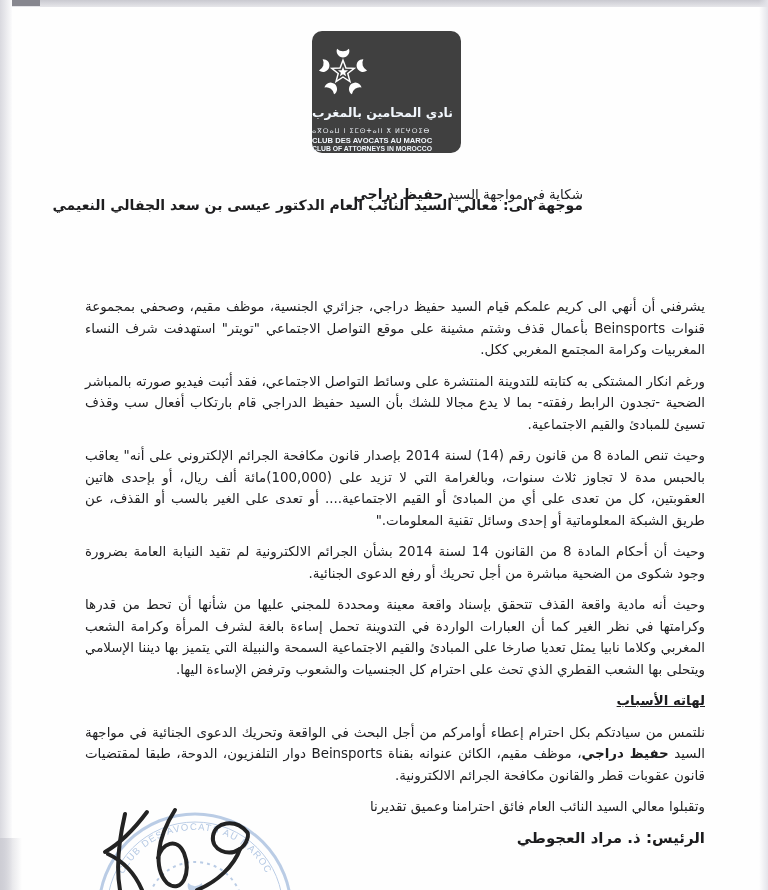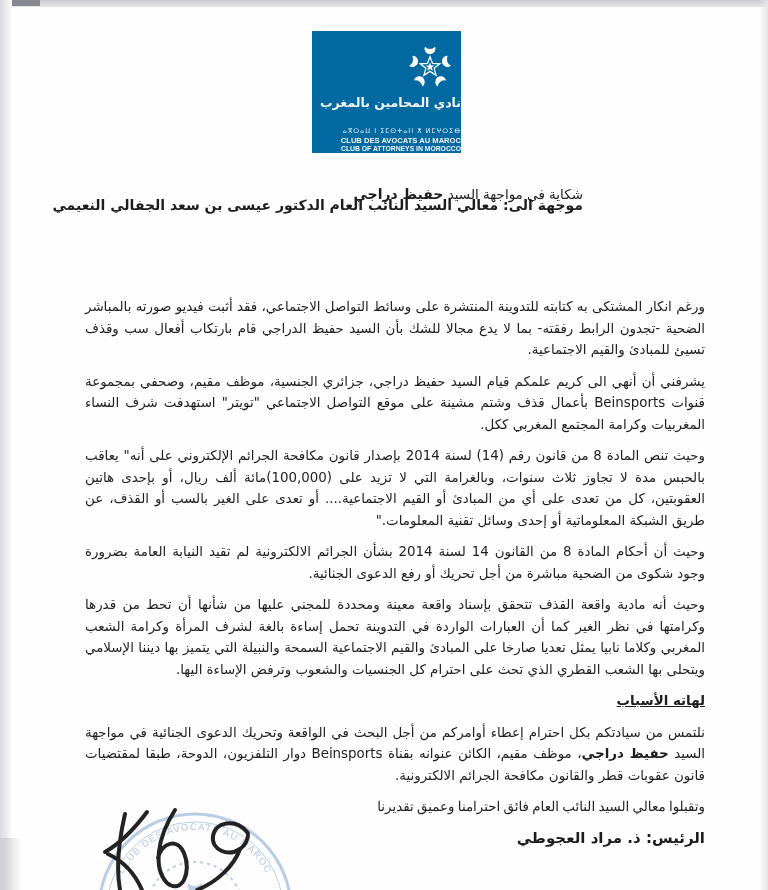--- a/index.html
+++ b/index.html
@@ -14,42 +14,42 @@
   .edge-top-dark{position:absolute;left:0;top:0;width:40px;height:6px;background:#87878f;}
   .edge-left{position:absolute;left:0;top:0;width:12px;height:890px;
     background:linear-gradient(to right,#d9d9df,#fbfbfc);}
   .edge-right{position:absolute;right:0;top:0;width:9px;height:890px;
     background:linear-gradient(to left,#e4e4ea,rgba(255,255,255,0));}
   .edge-bl{position:absolute;left:0;top:838px;width:22px;height:52px;
     background:linear-gradient(to right,#cdcdd4,rgba(255,255,255,0));}
   
   .logo{
     position:absolute;left:312px;top:31px;width:149px;height:122px;
-    background:#0369a1;border-radius:0;
-    display:flex;flex-direction:column;align-items:flex-end;justify-content:flex-start;
+    background:#404040;border-radius:10px;
+    display:flex;flex-direction:column;align-items:flex-start;justify-content:flex-start;
     color:#f2f7fd;text-align:center;
   }
   .logo .emblem{margin-top:9px;width:62px;height:64px;}
   .logo .ar{font-size:12.5px;font-weight:bold;line-height:13px;margin-top:2px;direction:rtl;}
-  .logo .tif{font-size:6.5px;line-height:8px;margin-top:18px;letter-spacing:1px;opacity:.95;}
+  .logo .tif{font-size:6.5px;line-height:8px;margin-top:8px;letter-spacing:1px;opacity:.95;}
   .logo .fr{font-family:"Liberation Sans",sans-serif;font-size:7.6px;font-weight:bold;line-height:9px;margin-top:1px;}
   .logo .en{font-family:"Liberation Sans",sans-serif;font-size:6.8px;font-weight:bold;line-height:8px;}
   
   .subject{position:absolute;right:185px;top:186px;direction:rtl;font-size:13.5px;text-align:center;}
   .subject b{font-size:14px;}
   .addressee{position:absolute;right:185px;top:197px;direction:rtl;font-size:14px;font-weight:bold;}
   .salutation{position:absolute;right:85px;top:269px;direction:rtl;font-size:13.5px;}
   
   .body-text{
     position:absolute;left:85px;top:296px;width:620px;
     direction:rtl;text-align:justify;font-size:13.4px;line-height:21.5px;
   }
   .body-text p{margin:0 0 10px 0;}
   .reasons{font-weight:bold;text-decoration:underline;margin:4px 0 10px 0;}
-  .closing{margin-top:14px;font-family:Liberation Serif, serif;}
+  .closing{margin-top:14px;}
   .president{font-weight:bold;margin-top:10px;font-size:15px;}
   
   .stamp{position:absolute;left:80px;top:798px;width:230px;height:120px;}
   .signature{position:absolute;left:95px;top:800px;width:180px;height:95px;}
   .hidden-defs{position:absolute;width:0;height:0;overflow:hidden;}
 </style>
 </head>
 <body>
 
 <svg class="hidden-defs" aria-hidden="true">
@@ -86,22 +86,22 @@
     <div class="en">CLUB OF ATTORNEYS IN MOROCCO</div>
   </div>
 
   <div class="subject">
     <span>شكاية في مواجهة السيد </span><b>حفيظ دراجي</b>
   </div>
   <div class="addressee">موجهة الى: معالي السيد النائب العام الدكتور عيسى بن سعد الجفالي النعيمي</div>
 
 
   <div class="body-text">
+    <p>يشرفني أن أنهي الى كريم علمكم قيام السيد حفيظ دراجي، جزائري الجنسية، موظف مقيم، وصحفي بمجموعة قنوات Beinsports بأعمال قذف وشتم مشينة على موقع التواصل الاجتماعي "تويتر" استهدفت شرف النساء المغربيات وكرامة المجتمع المغربي ككل.</p>
     <p>ورغم انكار المشتكى به كتابته للتدوينة المنتشرة على وسائط التواصل الاجتماعي، فقد أثبت فيديو صورته بالمباشر الضحية -تجدون الرابط رفقته- بما لا يدع مجالا للشك بأن السيد حفيظ الدراجي قام بارتكاب أفعال سب وقذف تسيئ للمبادئ والقيم الاجتماعية.</p>
-    <p>يشرفني أن أنهي الى كريم علمكم قيام السيد حفيظ دراجي، جزائري الجنسية، موظف مقيم، وصحفي بمجموعة قنوات Beinsports بأعمال قذف وشتم مشينة على موقع التواصل الاجتماعي "تويتر" استهدفت شرف النساء المغربيات وكرامة المجتمع المغربي ككل.</p>
     <p>وحيث تنص المادة 8 من قانون رقم (14) لسنة 2014 بإصدار قانون مكافحة الجرائم الإلكتروني على أنه" يعاقب بالحبس مدة لا تجاوز ثلاث سنوات، وبالغرامة التي لا تزيد على (100,000)مائة ألف ريال، أو بإحدى هاتين العقوبتين، كل من تعدى على أي من المبادئ أو القيم الاجتماعية.... أو تعدى على الغير بالسب أو القذف، عن طريق الشبكة المعلوماتية أو إحدى وسائل تقنية المعلومات."</p>
     <p>وحيث أن أحكام المادة 8 من القانون 14 لسنة 2014 بشأن الجرائم الالكترونية لم تقيد النيابة العامة بضرورة وجود شكوى من الضحية مباشرة من أجل تحريك أو رفع الدعوى الجنائية.</p>
     <p>وحيث أنه مادية واقعة القذف تتحقق بإسناد واقعة معينة ومحددة للمجني عليها من شأنها أن تحط من قدرها وكرامتها في نظر الغير كما أن العبارات الواردة في التدوينة تحمل إساءة بالغة لشرف المرأة وكرامة الشعب المغربي وكلاما نابيا يمثل تعديا صارخا على المبادئ والقيم الاجتماعية السمحة والنبيلة التي يتميز بها ديننا الإسلامي ويتحلى بها الشعب القطري الذي تحث على احترام كل الجنسيات والشعوب وترفض الإساءة اليها.</p>
 
     <p class="reasons">لهاته الأسباب</p>
 
     <p><span>نلتمس من سيادتكم بكل احترام إعطاء أوامركم من أجل البحث في الواقعة وتحريك الدعوى الجنائية في مواجهة السيد </span><b>حفيظ دراجي</b><span>، موظف مقيم، الكائن عنوانه بقناة Beinsports دوار التلفزيون، الدوحة، طبقا لمقتضيات قانون عقوبات قطر والقانون مكافحة الجرائم الالكترونية.</span></p>
 
     <p class="closing">وتقبلوا معالي السيد النائب العام فائق احترامنا وعميق تقديرنا</p>
     <p class="president">الرئيس: ذ. مراد العجوطي</p>

